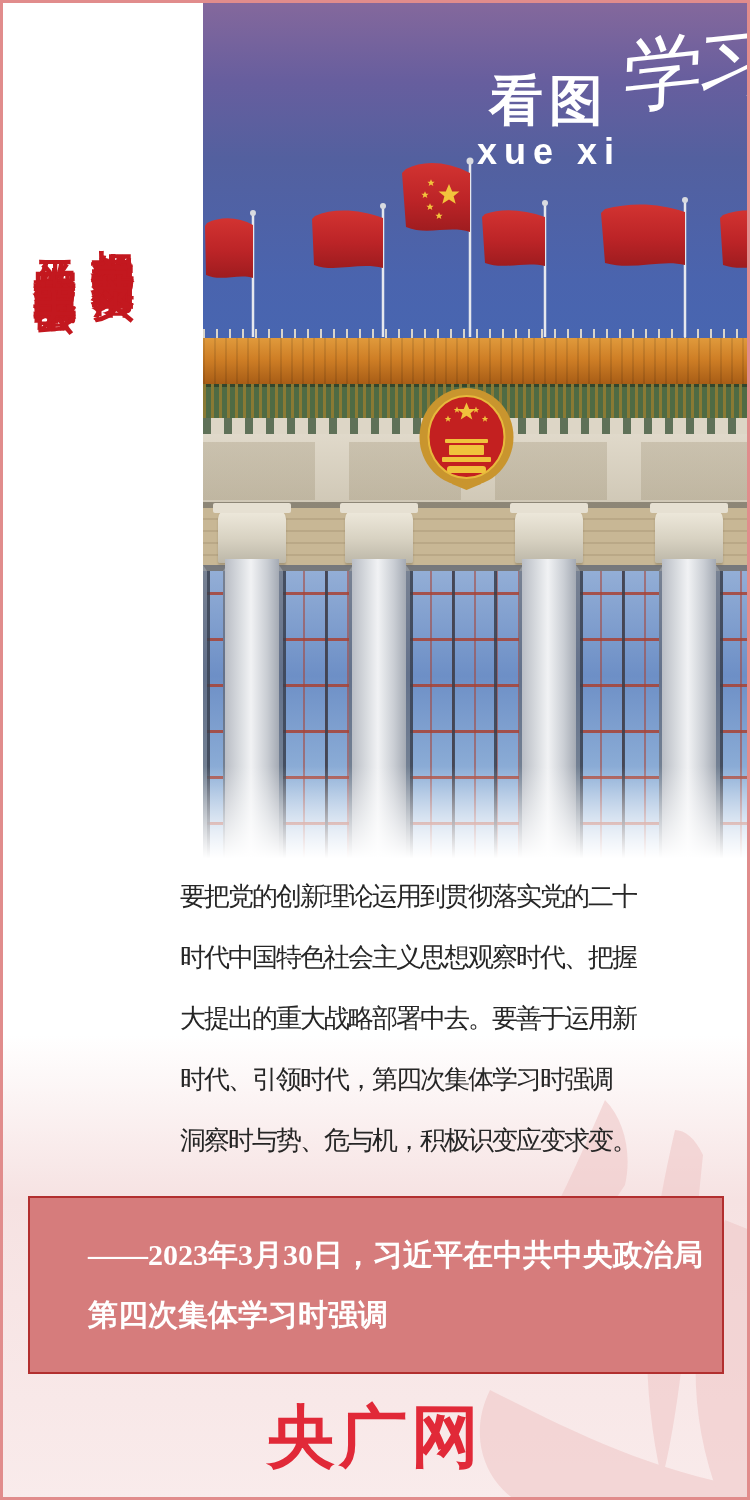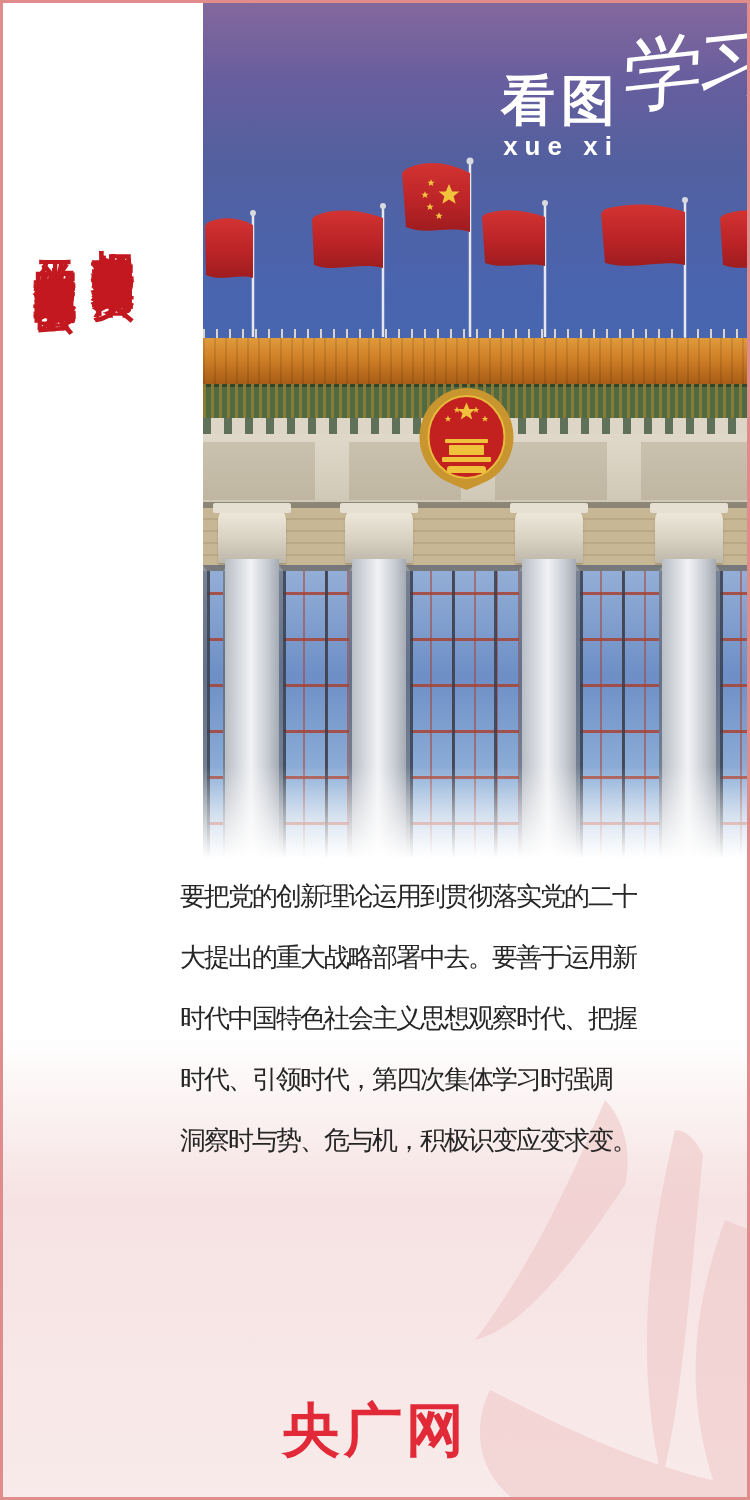--- a/index.html
+++ b/index.html
@@ -18,21 +18,21 @@
   }
   .headline .l2{padding-inline-start:10px;}
 
   
   .photo{position:absolute;left:163px;top:3px;width:584px;height:868px;overflow:hidden;z-index:2;margin-left:40px;}
   .sky{position:absolute;inset:0;
     background:linear-gradient(180deg,#84689c 0%,#675e9e 9%,#53609f 18%,#4a64ae 32%,#4568b4 48%,#5a7cc0 66%,#7a99d0 82%,#93add8 100%);}
   .logo{position:absolute;top:34px;right:14px;display:flex;align-items:flex-start;color:#fff;z-index:4;}
   .logo-left{display:flex;flex-direction:column;align-items:center;margin-top:36px;}
   .logo-bold{font-family:"Liberation Sans","DejaVu Sans",sans-serif;font-weight:bold;font-size:54px;letter-spacing:6px;line-height:1;}
-  .logo-sub{font-family:"Liberation Sans","DejaVu Sans",sans-serif;font-weight:bold;font-size:26px;letter-spacing:7px;margin-top:4px;}
+  .logo-sub{font-family:"Liberation Sans","DejaVu Sans",sans-serif;font-weight:bold;font-size:36px;letter-spacing:7px;margin-top:4px;}
   .logo-script{font-size:80px;line-height:1;margin-left:4px;letter-spacing:-6px;
     transform:rotate(-6deg) skewX(-8deg);transform-origin:left top;font-weight:400;}
 
   .flags{position:absolute;left:0;top:0;z-index:3;}
 
   
   .roof-posts{position:absolute;left:0;top:326px;width:100%;height:9px;
     background:repeating-linear-gradient(90deg,#d9d5cb 0 2px,rgba(0,0,0,0) 2px 13px);}
   .cornice{position:absolute;left:0;top:335px;width:100%;height:46px;
     background:linear-gradient(180deg,#e09a3c 0%,#cf7f26 45%,#a85d16 100%);}
@@ -80,21 +80,21 @@
   
   .attribution{position:absolute;left:28px;top:1196px;width:696px;height:178px;box-sizing:border-box;z-index:4;
     background:var(--attribution-bg,#d67c7c);border:2px solid var(--attribution-border,#b22f2f);
     color:#fff;font-weight:700;font-size:30px;line-height:60px;padding:27px 0 0 58px;}
   .attribution div{white-space:nowrap;}
 
   
   .watermark{position:absolute;left:420px;top:1100px;z-index:1;}
   .brand{position:absolute;left:0;right:0;top:1392px;text-align:center;z-index:4;
     font-family:Liberation Mono, monospace;font-weight:900;
-    font-size:58px;letter-spacing:4px;color:var(--brand-red,#e12938);}
+    font-size:68px;letter-spacing:4px;color:var(--brand-red,#e12938);}
 </style>
 </head>
 <body>
 
 <div class="poster">
 
   <div class="headline">
     <div class="l1">把党的创新理论运用到贯彻落实</div>
     <div class="l2">党的二十大提出的重大战略部署中去</div>
   </div>
@@ -194,32 +194,36 @@
     <div class="capital" style="left:452px;"></div>
     <div class="shaft" style="left:459px;"></div>
     <div class="capital" style="left:558px;width:40px;"></div>
     <div class="shaft" style="left:565px;width:19px;"></div>
 
     <div class="photo-fade"></div>
   </div>
 
   <div class="quote">
     <div>要把党的创新理论运用到贯彻落实党的二十</div>
+    <div>时代中国特色社会主义思想观察时代、把握</div>
     <div>大提出的重大战略部署中去。要善于运用新</div>
-    <div>时代中国特色社会主义思想观察时代、把握</div>
     <div>时代、引领时代，第四次集体学习时强调</div>
     <div>洞察时与势、危与机，积极识变应变求变。</div>
   </div>
 
   <svg class="watermark" width="330" height="400" viewBox="0 0 330 400">
     <g fill="#f0c9c9" opacity="0.6">
       <path d="M185,0 C150,80 115,160 55,240 C100,228 145,175 205,85 C212,55 205,20 185,0 Z"></path>
       <path d="M255,30 C232,130 212,250 242,380 C263,300 272,160 283,55 C275,38 265,30 255,30 Z"></path>
       <path d="M70,290 C140,325 225,370 330,388 L330,400 L95,400 C60,375 50,330 70,290 Z"></path>
       <path d="M305,120 C272,210 262,300 300,400 L330,400 L330,130 Z"></path>
     </g>
   </svg>
 
+  <div class="attribution">
+    <div>——2023年3月30日，习近平在中共中央政治局</div>
+    <div>第四次集体学习时强调</div>
+  </div>
 
   <div class="brand">央广网</div>
 
   <div class="frame"></div>
 </div>
 
 </body></html>

